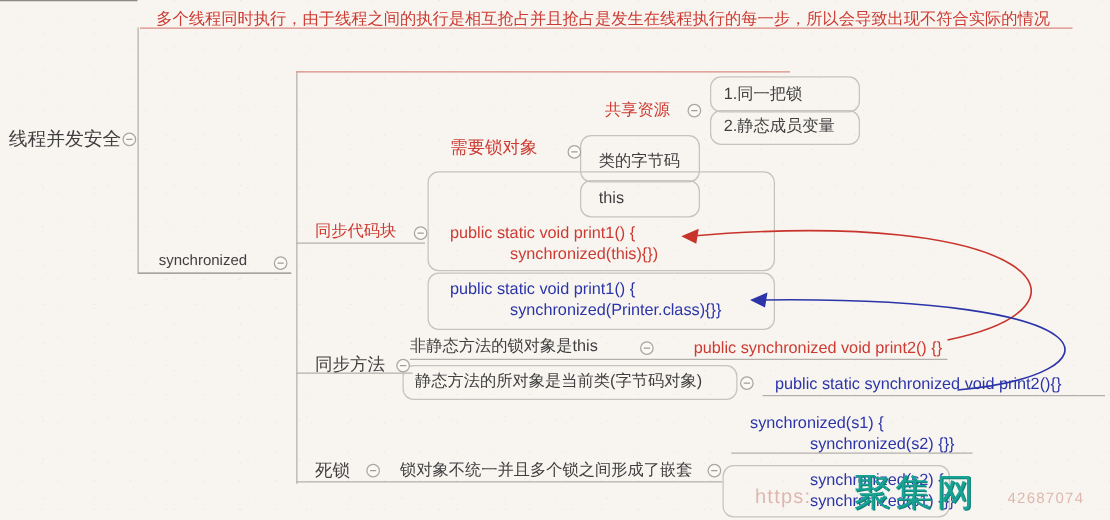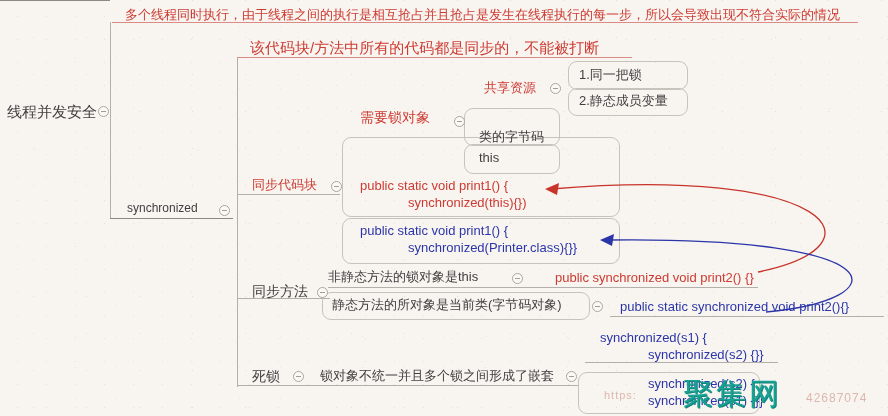--- a/index.html
+++ b/index.html
@@ -23,21 +23,21 @@
   .hl.redln{background:#d98b84;}
   .hl.darkln{background:#8c8883;}
   .box{position:absolute; border:1px solid #c6c2bc; border-radius:9px;}
   .collapse{position:absolute; width:11px; height:11px; box-sizing:border-box;
     border:1px solid #a9a5a0; border-radius:50%; background:#fbf9f6;}
   .collapse::after{content:""; position:absolute; left:2px; right:2px; top:4px; height:1px; background:#a09c97;}
   .code{font-size:13px;}
   svg.arrows{position:absolute; left:0; top:0; pointer-events:none;}
   .wm-logo{position:absolute; font-size:30px; font-weight:400; color:#18a294;
     letter-spacing:3px; text-shadow:1px 1px 0 #0f8478;}
-  .wm-faint{position:absolute; color:#ddb7ad; font-size:11px; letter-spacing:1px;}
+  .wm-faint{position:absolute; color:#ddb7ad; font-size:16px; letter-spacing:1px;}
 </style>
 </head>
 <body>
 
 <div id="stage">
 
   <div class="hl darkln" style="left:0;top:126;width:110px;"></div>
   <div class="vl" style="left:110px;top:22px;height:196px;"></div>
   <div class="hl redln" style="left:112px;top:22px;width:746px;"></div>
   <div class="hl darkln" style="left:110px;top:218px;width:123px;"></div>
@@ -60,34 +60,33 @@
   <div class="box" style="left:578px;top:372px;width:180px;height:40px;"></div>
 
   <div class="n" style="left:7px;top:103px;font-size:15px;">线程并发安全</div>
   <div class="collapse" style="left:98px;top:106px;"></div>
 
   <div class="n red" style="left:125px;top:7px;font-size:13px;">多个线程同时执行，由于线程之间的执行是相互抢占并且抢占是发生在线程执行的每一步，所以会导致出现不符合实际的情况</div>
 
   <div class="n" style="left:127px;top:201px;font-size:12px;">synchronized</div>
   <div class="collapse" style="left:219px;top:205px;"></div>
 
-  <div class="n red" style="left:250px;top:39px;font-size:15px;">该代码块/方法中所有的代码都是同步的，不能被打断</div>
 
   <div class="n red" style="left:252px;top:177px;font-size:13px;">同步代码块</div>
   <div class="collapse" style="left:331px;top:181px;"></div>
 
   <div class="n red" style="left:360px;top:109px;font-size:14px;">需要锁对象</div>
   <div class="collapse" style="left:454px;top:116px;"></div>
 
   <div class="n red" style="left:484px;top:80px;font-size:13px;">共享资源</div>
   <div class="collapse" style="left:550px;top:83px;"></div>
 
   <div class="n" style="left:579px;top:67px;font-size:13px;">1.同一把锁</div>
   <div class="n" style="left:579px;top:93px;font-size:13px;">2.静态成员变量</div>
-  <div class="n" style="left:479px;top:129px;font-size:13px;">类的字节码</div>
+  <div class="n" style="left:479px;top:121px;font-size:13px;">类的字节码</div>
   <div class="n" style="left:479px;top:150px;font-size:13px;">this</div>
 
   <div class="n red code" style="left:360px;top:178px;">public static void print1() {</div>
   <div class="n red code" style="left:408px;top:195px;">synchronized(this){})</div>
   <div class="n blue code" style="left:360px;top:223px;">public static void print1() {</div>
   <div class="n blue code" style="left:408px;top:240px;">synchronized(Printer.class){}}</div>
 
   <div class="n" style="left:252px;top:283px;font-size:14px;">同步方法</div>
   <div class="collapse" style="left:317px;top:287px;"></div>
 

